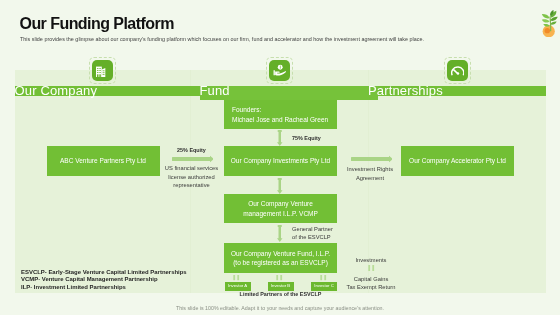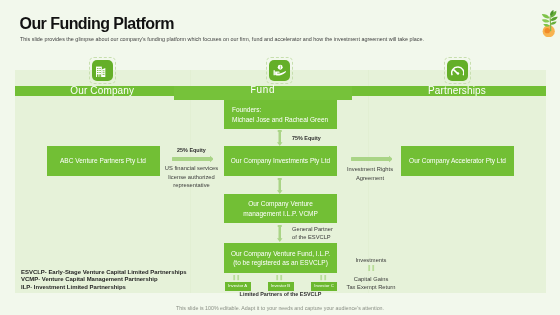--- a/index.html
+++ b/index.html
@@ -10,24 +10,24 @@
 
   .title{position:absolute;left:19.5px;top:13.5px;font-size:16px;font-weight:bold;
          color:#121212;letter-spacing:-0.55px;line-height:20px;}
   .subtitle{position:absolute;left:20px;top:36px;font-size:5.4px;color:#3f3f3f;
             line-height:7px;letter-spacing:0.01px;}
 
   .panel{position:absolute;left:14.5px;top:69.5px;width:531.5px;height:223px;background:#e6f2d9;}
   .coldiv{position:absolute;top:69.5px;width:1px;height:223px;background:#e2efd3;}
   
   .band{position:absolute;left:14.5px;top:85.6px;width:531.5px;height:10.2px;background:#72bf35;}
-  .band .seg{position:absolute;top:0;height:14px;color:#ffffff;font-size:10px;
-             font-weight:normal;letter-spacing:0.15px;text-align:center;line-height:10.8px;}
+  .band .seg{position:absolute;top:0;height:14px;color:#ffffff;font-size:13px;
+             font-weight:normal;letter-spacing:0.15px;line-height:10.8px;}
   .seg1{left:0;width:175.5px;}
-  .seg2{left:159px;width:178px;background:#76c23a;font-family:Liberation Mono, monospace;}
+  .seg2{left:185px;width:178px;background:#76c23a;}
   .seg3{left:353.5px;width:178px;}
 
   
   .tile{position:absolute;width:21px;height:21px;border-radius:5px;background:#64af28;
         top:60px;display:flex;align-items:center;justify-content:center;}
   .tile svg{display:block;}
   .tile-dash{position:absolute;width:27px;height:27px;top:57px;
              border:0.7px dashed #c7dfae;border-radius:5px;box-sizing:border-box;}
 
   

